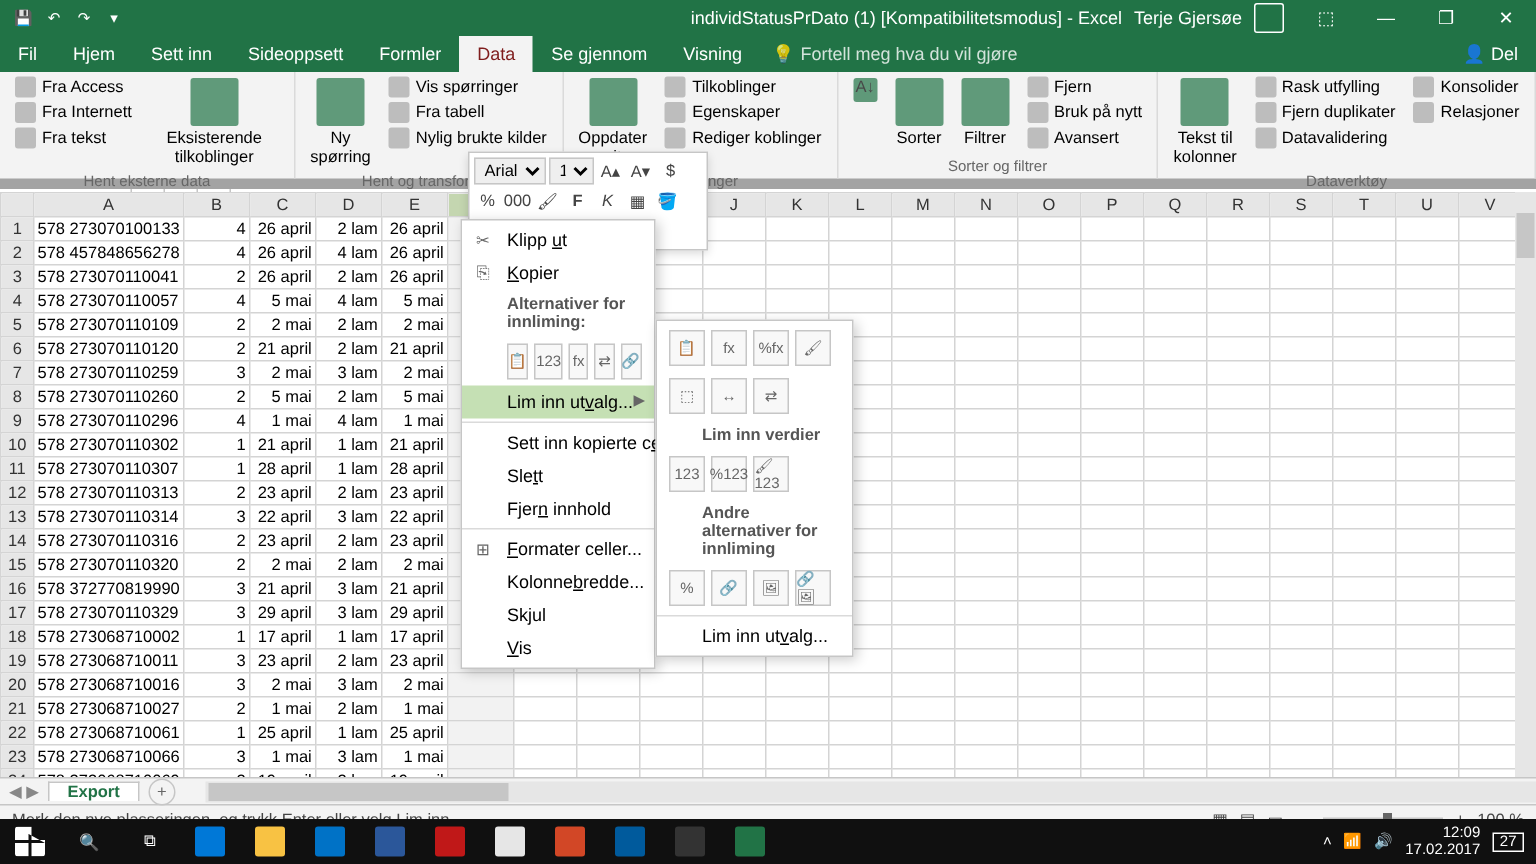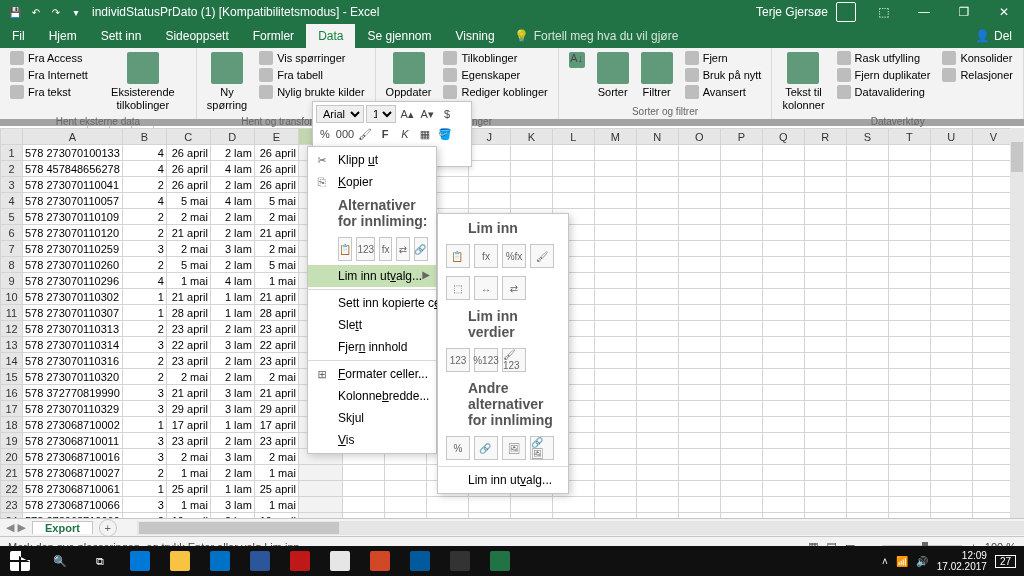--- a/index.html
+++ b/index.html
@@ -2,29 +2,29 @@
 <html><head>
 <meta charset="utf-8">
 <style>
 * { margin: 0; padding: 0; box-sizing: border-box; font-family: 'Segoe UI', Tahoma, sans-serif; }
 body { background: #fff; overflow: hidden; width: 1024px; height: 576px; font-size: 11px; }
 
 
 .title-bar { background: #217346; height: 24px; display: flex; align-items: center; color: #fff; font-size: 12px; }
 .title-bar .qat { display: flex; gap: 4px; padding: 0 8px; align-items: center; }
 .title-bar .qat-icon { width: 16px; height: 16px; display: flex; align-items: center; justify-content: center; font-size: 10px; color: #fff; }
-.title-bar .title { flex: 1; text-align: left; }
+.title-bar .title { flex: 1; text-align: right; }
 .title-bar .user-area { display: flex; align-items: center; gap: 8px; padding: 0 8px; }
 .title-bar .win-controls { display: flex; }
 .title-bar .win-btn { width: 40px; height: 24px; display: flex; align-items: center; justify-content: center; }
 
 
 .ribbon-tabs { background: #217346; height: 24px; display: flex; align-items: center; color: #fff; font-size: 12px; }
 .ribbon-tab { padding: 0 12px; height: 24px; display: flex; align-items: center; cursor: pointer; }
-.ribbon-tab.active { background: #f3f3f3; color: #15803d; }
+.ribbon-tab.active { background: #f3f3f3; color: #7f1d1d; }
 .ribbon-tabs .tell-me { margin-left: 8px; opacity: 0.8; display: flex; align-items: center; gap: 4px; }
 .ribbon-tabs .share { margin-left: auto; padding: 0 12px; }
 
 
 .ribbon-content { background: #f3f3f3; height: 78px; border-bottom: 7px solid #a3a3a3; display: flex; font-size: 11px; }
 .ribbon-group { border-right: 1px solid #dadada; padding: 2px 6px; display: flex; flex-direction: column; }
 .ribbon-group-body { flex: 1; display: flex; gap: 4px; align-items: flex-start; }
 .ribbon-group-label { text-align: center; color: #666; font-size: 10px; padding-top: 2px; }
 .ribbon-btn { display: flex; flex-direction: column; align-items: center; padding: 2px 4px; cursor: pointer; text-align: center; line-height: 1.2; }
 .ribbon-btn .icon { width: 20px; height: 20px; background: #217346; opacity: 0.7; border-radius: 2px; margin-bottom: 2px; }
@@ -58,21 +58,21 @@
 .sheet-table td.right { text-align: right; }
 .col-header.sel { background: #c4d6b0; }
 .selected-col-top { border-bottom: 2.5px solid #217346; }
 .selected-col-cells { background: #f2f2f2; border-left: 1.5px solid #9fcdb3; border-right: 1.5px solid #9fcdb3; }
 
 
 .context-menu { position: absolute; background: #fff; border: 1px solid #c6c6c6; box-shadow: 2px 2px 8px rgba(0,0,0,0.2); z-index: 100; font-size: 12px; padding: 2px 0; }
 .context-menu .menu-item { padding: 4px 24px 4px 30px; position: relative; cursor: pointer; white-space: nowrap; }
 .context-menu .menu-item:hover, .context-menu .menu-item.hover { background: #c5e0b4; }
 .context-menu .menu-item .mi-icon { position: absolute; left: 6px; top: 3px; width: 16px; height: 16px; display: flex; align-items: center; justify-content: center; font-size: 11px; color: #666; }
-.context-menu .menu-header { padding: 4px 8px 4px 30px; font-weight: bold; color: #555; font-size: 14px; }
+.context-menu .menu-header { padding: 4px 8px 4px 30px; font-weight: bold; color: #555; font-size: 11px; }
 .context-menu .menu-sep { height: 1px; background: #dadada; margin: 2px 0; }
 .context-menu .submenu-arrow { position: absolute; right: 6px; top: 4px; font-size: 10px; color: #666; }
 .paste-icons { display: flex; gap: 4px; padding: 4px 8px 4px 30px; }
 .paste-icon { width: 24px; height: 24px; border: 1px solid #c6c6c6; background: #f8f8f8; display: flex; align-items: center; justify-content: center; font-size: 10px; color: #666; cursor: pointer; }
 
 
 .status-bar { position: absolute; bottom: 20px; left: 0; right: 0; height: 20px; background: #f3f3f3; border-top: 1px solid #c6c6c6; display: flex; align-items: center; font-size: 11px; color: #444; padding: 0 8px; }
 .status-bar .views { margin-left: auto; display: flex; gap: 8px; align-items: center; }
 .zoom-slider { width: 80px; height: 4px; background: #c6c6c6; position: relative; }
 .zoom-slider .thumb { position: absolute; left: 50%; top: -3px; width: 6px; height: 10px; background: #666; }
@@ -989,21 +989,20 @@
   <div class="menu-item"><span>Sle<span class="underline-letter">t</span>t</span></div>
   <div class="menu-item"><span>Fjer<span class="underline-letter">n</span> innhold</span></div>
   <div class="menu-sep"></div>
   <div class="menu-item"><span class="mi-icon">⊞</span><span><span class="underline-letter">F</span>ormater celler...</span></div>
   <div class="menu-item"><span>Kolonne<span class="underline-letter">b</span>redde...</span></div>
   <div class="menu-item"><span>Sk<span class="underline-letter">j</span>ul</span></div>
   <div class="menu-item"><span><span class="underline-letter">V</span>is</span></div>
 </div>
 
 <div class="context-menu" style="left:437px; top:213px; width:132px;">
-  <div class="menu-header">Lim inn</div>
   <div class="paste-icons" style="padding-left:8px;">
     <div class="paste-icon">📋</div>
     <div class="paste-icon">fx</div>
     <div class="paste-icon">%fx</div>
     <div class="paste-icon">🖌</div>
   </div>
   <div class="paste-icons" style="padding-left:8px;">
     <div class="paste-icon">⬚</div>
     <div class="paste-icon">↔</div>
     <div class="paste-icon">⇄</div>

